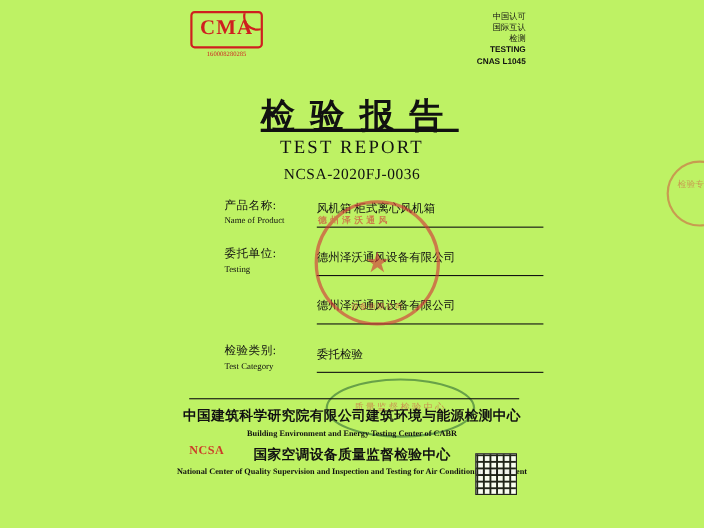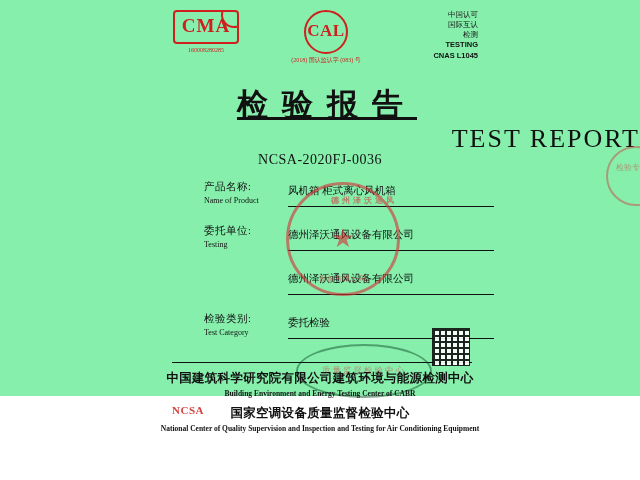--- a/index.html
+++ b/index.html
@@ -9,22 +9,22 @@
   }
   body {
     width: 640px;
     height: 480px;
     overflow: hidden;
     font-family: "Liberation Serif", serif;
   }
   .page {
     position: relative;
     width: 640px;
-    height: 396px;
-    background: #86efac;
+    height: 480px;
+    background: #bef264;
   }
   
   .cert-row {
     position: absolute;
     top: 10px;
     left: 168px;
     width: 310px;
     height: 62px;
     display: flex;
     align-items: flex-start;
@@ -127,22 +127,22 @@
     text-indent: 14px;
     color: #111;
     font-family: "Liberation Serif", serif;
     text-decoration: underline;
   }
   .title-en {
     position: absolute;
     top: 124px;
     left: 0;
     width: 640px;
-    text-align: right;
-    font-size: 26px;
+    text-align: center;
+    font-size: 17px;
     letter-spacing: 2px;
     color: #111;
   }
   .report-no {
     position: absolute;
     top: 152px;
     left: 0;
     width: 640px;
     text-align: center;
     font-size: 14px;
@@ -251,21 +251,21 @@
     transform: translate(-50%, -50%);
     color: #d4353a;
     font-size: 26px;
     line-height: 1;
   }
   .stamp-text-top {
     position: absolute;
     left: 0;
     top: 10px;
     width: 108px;
-    text-align: right;
+    text-align: left;
     color: #d4353a;
     font-size: 8px;
     letter-spacing: 3px;
     font-weight: bold;
   }
   .stamp-text-bottom {
     position: absolute;
     left: 0;
     bottom: 9px;
     width: 108px;
@@ -337,24 +337,20 @@
 
 <div class="page">
 
   <div class="cert-row">
 
     <div class="cert-block">
       <div class="cma-mark">CMA</div>
       <div class="cert-caption">160008280285</div>
     </div>
 
-    <div class="cert-block">
-      <div class="cal-mark">CAL</div>
-      <div class="cert-caption">(2018) 国认监认字 (083) 号</div>
-    </div>
 
 
 
     <div class="cnas-text">
       <div class="cn">中国认可</div>
       <div class="cn">国际互认</div>
       <div class="cn">检测</div>
       <div>TESTING</div>
       <div>CNAS L1045</div>
     </div>

